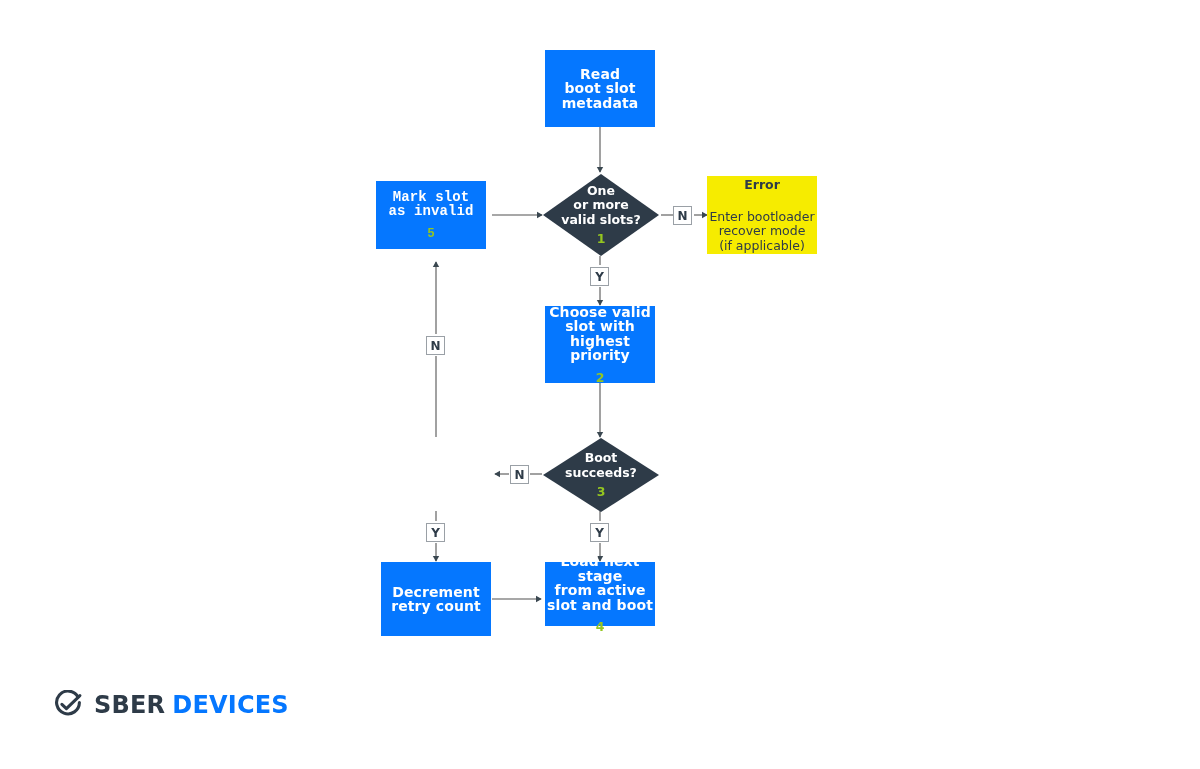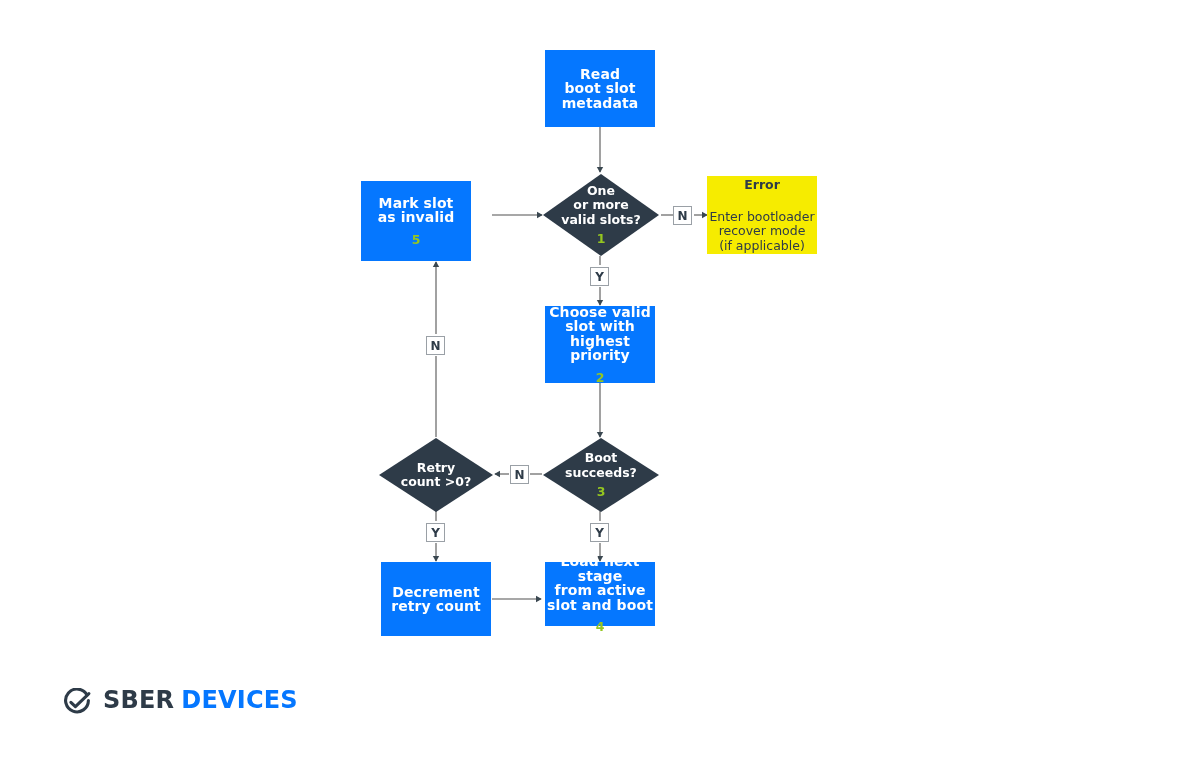--- a/index.html
+++ b/index.html
@@ -119,23 +119,24 @@
     color: #2E3B48;
     font-size: 12px;
     font-weight: 700;
     line-height: 1;
     z-index: 5;
   }
 
   
   #logo {
     position: absolute;
-    left: 62px;
+    left: 53px;
     top: 688px;
     display: flex;
+    align-items: center;
     height: 34px;
   }
   #logo .mark { display: block; }
   #logo .wordmark {
     margin-left: 11px;
     font-size: 24px;
     font-weight: 700;
     letter-spacing: 0.2px;
     line-height: 1;
     white-space: nowrap;
@@ -193,21 +194,21 @@
   <div class="node dec" style="left:543px; top:174px; width:116px; height:82px;">
     <div class="dia"></div>
     <div class="inner">
       <div class="label">One
 or more
 valid slots?</div>
       <div class="num">1</div>
     </div>
   </div>
 
-  <div class="node proc" style="left:361px; top:181px; width:110px; height:80px;">
+  <div class="node proc" style="left:376px; top:181px; width:110px; height:68px;font-family:Liberation Mono, monospace;">
     <div class="label">Mark slot
 as invalid</div>
     <div class="num">5</div>
   </div>
 
   <div class="node err" style="left:707px; top:176px; width:110px; height:78px;">
     <div class="title">Error</div>
     <div class="label">Enter bootloader
 recover mode
 (if applicable)</div>
@@ -222,27 +223,20 @@
 
   <div class="node dec" style="left:543px; top:438px; width:116px; height:74px;">
     <div class="dia"></div>
     <div class="inner">
       <div class="label">Boot
 succeeds?</div>
       <div class="num">3</div>
     </div>
   </div>
 
-  <div class="node dec" style="left:379px; top:438px; width:114px; height:74px;">
-    <div class="dia"></div>
-    <div class="inner">
-      <div class="label">Retry
-count &gt;0?</div>
-    </div>
-  </div>
 
   <div class="node proc" style="left:381px; top:562px; width:110px; height:74px;">
     <div class="label">Decrement
 retry count</div>
   </div>
 
   <div class="node proc" style="left:545px; top:562px; width:110px; height:64px;">
     <div class="label">Load next stage
 from active
 slot and boot</div>

